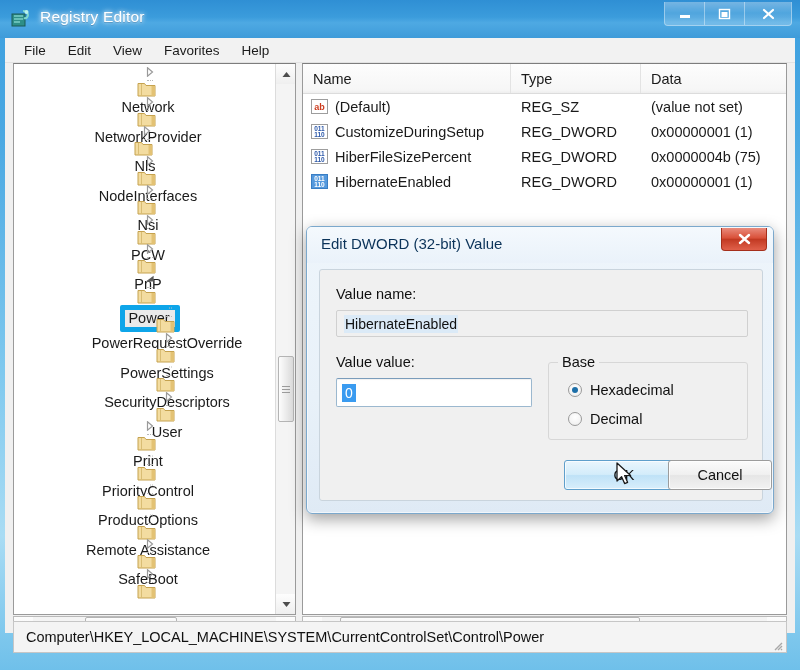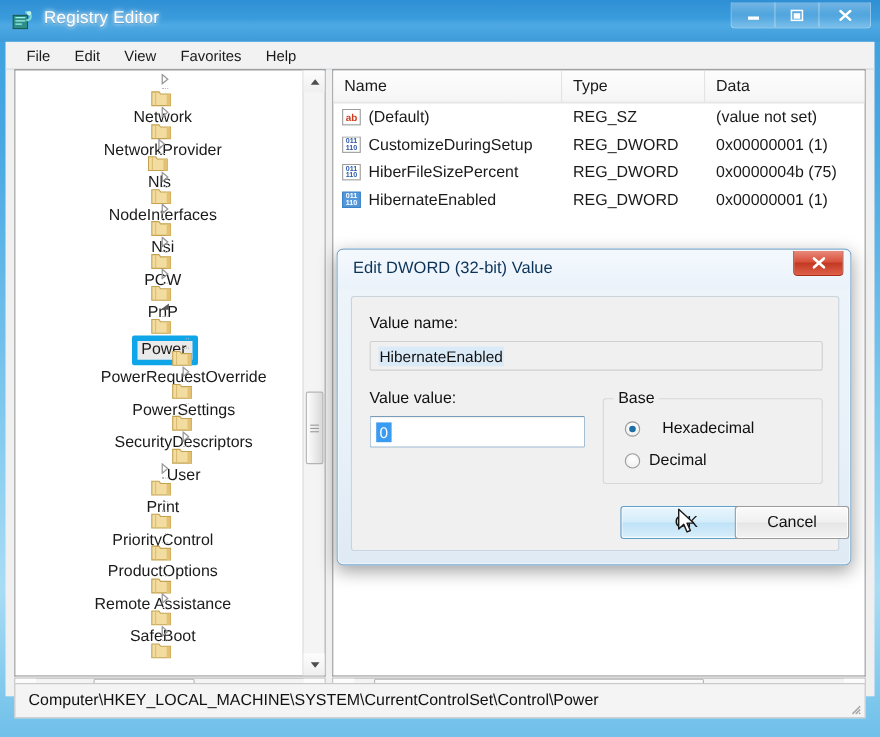--- a/index.html
+++ b/index.html
@@ -843,21 +843,21 @@
       </div>
 
       <div class="dlg-label" id="vdata-label">Value value:</div>
       <div id="vdata-input">
         <span id="vdata-value">0</span>
       </div>
 
       <div id="base-group"></div>
       <div id="base-legend">Base</div>
 
-      <div class="radio-row" style="left:248px; top:112px;gap:12px;">
+      <div class="radio-row" style="left:248px; top:112px;">
         <span class="radio-dot checked"></span>
         <span>Hexadecimal</span>
       </div>
       <div class="radio-row" style="left:248px; top:141px;">
         <span class="radio-dot"></span>
         <span>Decimal</span>
       </div>
 
       <div class="dlg-btn" id="btn-ok">OK</div>
       <div class="dlg-btn" id="btn-cancel">Cancel</div>

